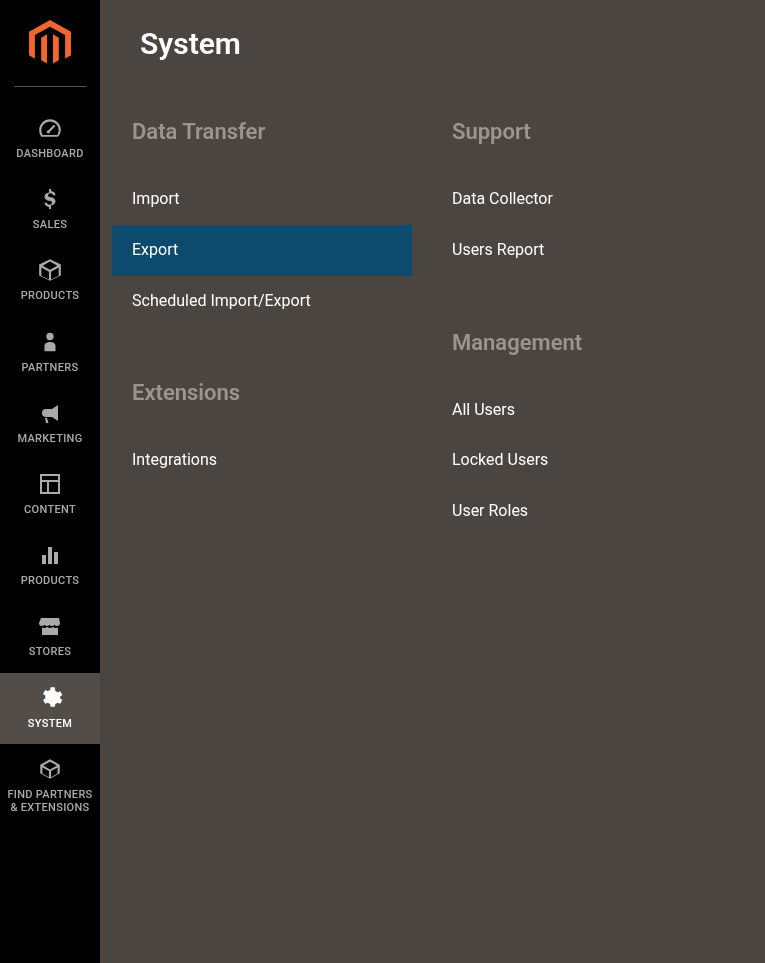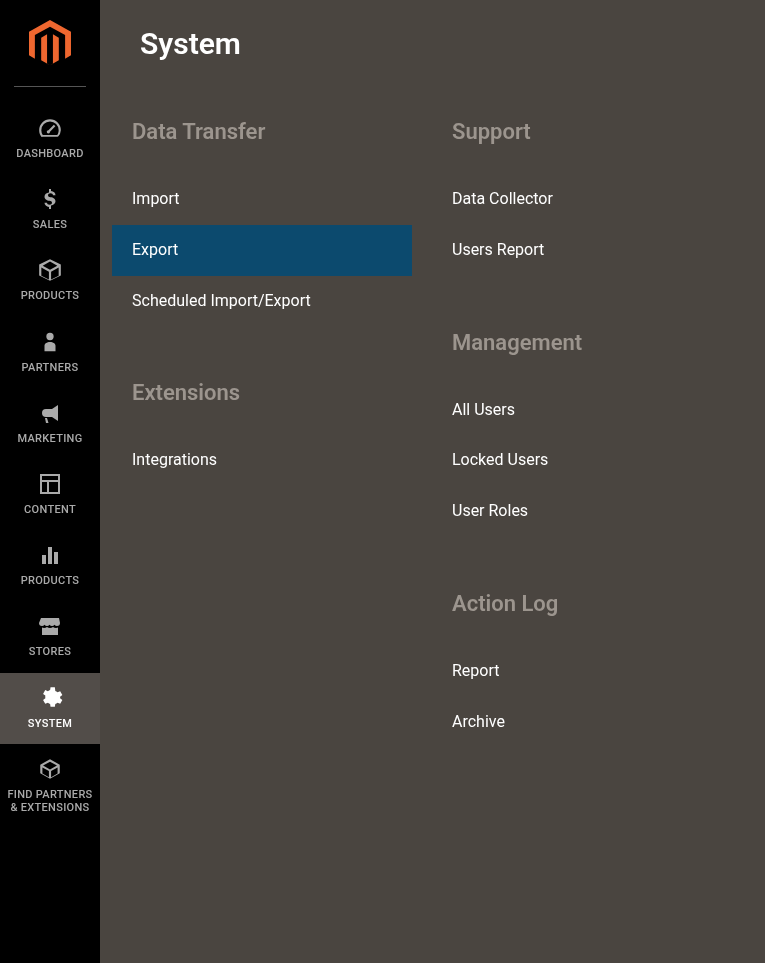--- a/index.html
+++ b/index.html
@@ -270,24 +270,17 @@
 
       <div class="group">
         <div class="group-title">Management</div>
         <div class="group-items">
           <div class="menu-link">All Users</div>
           <div class="menu-link">Locked Users</div>
           <div class="menu-link">User Roles</div>
         </div>
       </div>
 
-      <div class="group">
-        <div class="group-title">Action Log</div>
-        <div class="group-items">
-          <div class="menu-link">Report</div>
-          <div class="menu-link">Archive</div>
-        </div>
-      </div>
 
     </div>
 
   </div>
 </section>
 
 </body></html>

